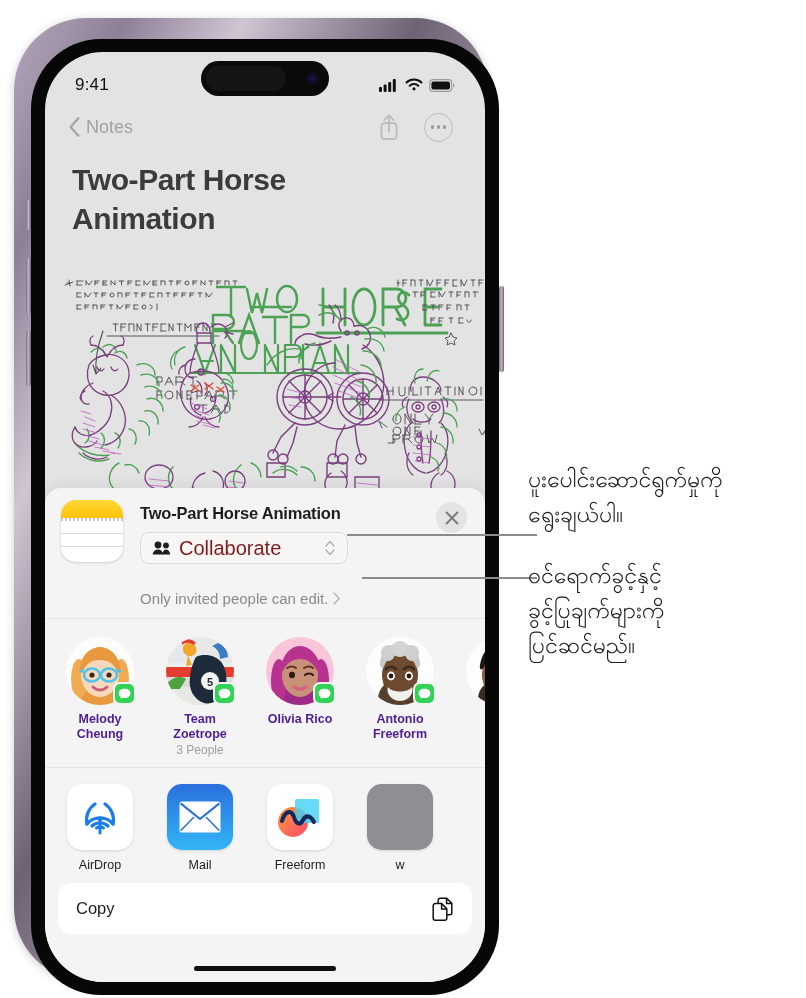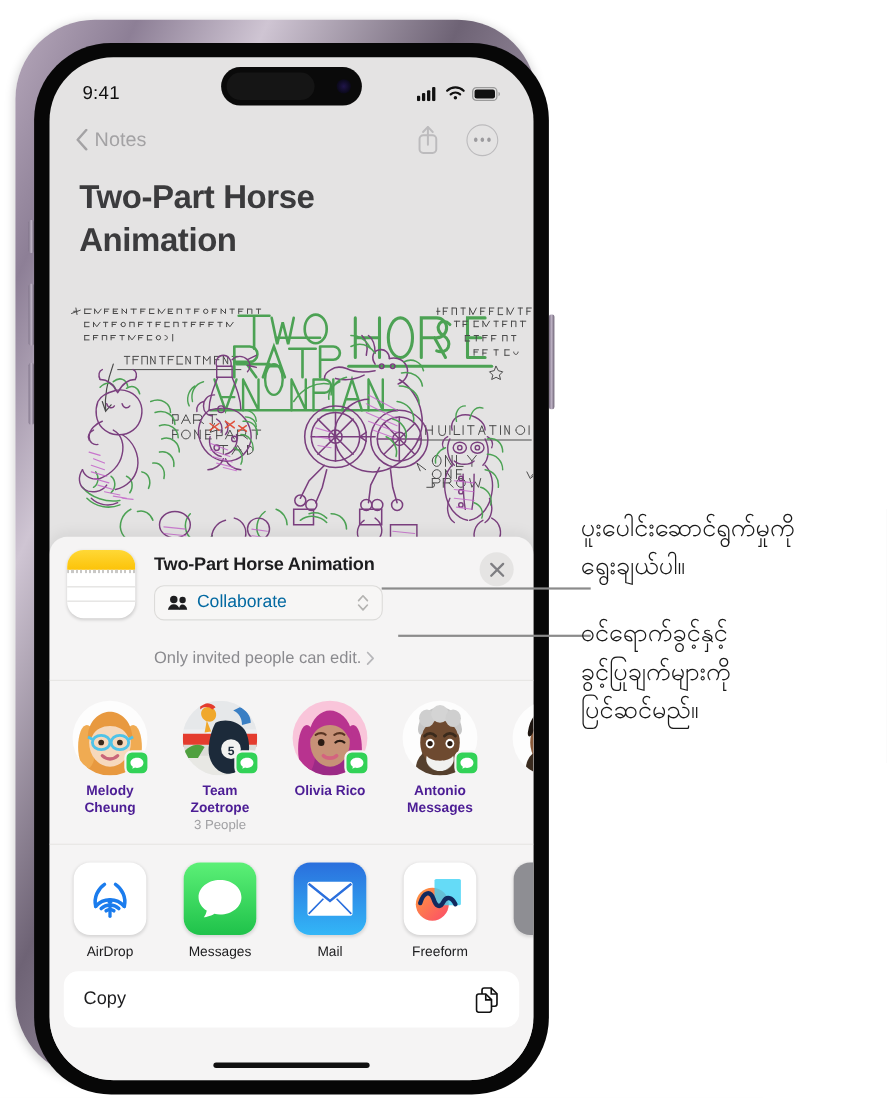--- a/index.html
+++ b/index.html
@@ -103,21 +103,21 @@
   .sheet-title {
     position: absolute; left: 95px; top: 16px;
     font-size: 16.5px; font-weight: bold; color: #1d1d1f; letter-spacing: -.2px;
   }
   .collab-pill {
     position: absolute; left: 95px; top: 44px;
     height: 32px; min-width: 208px; border-radius: 9px;
     border: 1px solid #dcdbd9; background: #f7f6f5;
     display: flex; align-items: center; padding: 0 11px; gap: 8px;
   }
-  .collab-label { font-size: 16px; color: #0369a1; }
+  .collab-label { font-size: 20px; color: #7f1d1d; }
   .updown { margin-left: auto; width: 12px; height: 18px; }
   .perm-text {
     position: absolute; left: 95px; top: 102px;
     font-size: 15px; color: #8a8a8e; display: flex; align-items: center; gap: 5px;
   }
   .close-btn {
     position: absolute; right: 18px; top: 14px; width: 31px; height: 31px;
     border-radius: 50%; background: #e5e4e3;
     display: flex; align-items: center; justify-content: center;
   }
@@ -588,21 +588,21 @@
                   <path d="M22 50c4 6 20 6 24 0 2 6-2 14-12 14s-14-8-12-14z" fill="#f1f1ef"></path>
                   <path d="M18 46c2 10 8 18 16 18s14-8 16-18c2 8 0 20-16 22-16-2-18-14-16-22z" fill="#55402e" opacity=".55"></path>
                 </svg>
               </div>
               <div class="badge-msg">
                 <svg width="13" height="12" viewBox="0 0 13 12">
                     <path d="M6.5.8C3.1.8.6 2.8.6 5.4c0 1.5.9 2.8 2.2 3.7-.1.9-.7 1.6-.7 1.6s1.7-.2 2.6-.9c.6.2 1.2.3 1.8.3 3.4 0 5.9-2 5.9-4.7S9.9.8 6.5.8z" fill="#fff"></path>
                   </svg>
               </div>
             </div>
-            <div class="contact-name">Antonio Messages</div>
+            <div class="contact-name">Antonio Freeform</div>
           </div>
 
           <div class="contact">
             <div class="avatar-wrap">
               <div class="avatar" style="background:#fdfdfd;">
                 <svg width="68" height="68" viewBox="0 0 68 68">
                   <ellipse cx="34" cy="62" rx="22" ry="20" fill="#3a2b1f"></ellipse>
                   <ellipse cx="34" cy="38" rx="18" ry="22" fill="#8a5a3a"></ellipse>
                   <path d="M14 28c2-14 11-22 20-22s18 8 20 22c1 5-2 6-4 2-3-7-9-11-16-11s-13 4-16 11c-2 4-5 3-4-2z" fill="#1d1510"></path>
                 </svg>
@@ -623,28 +623,20 @@
                 <path d="M13 30a11.5 11.5 0 0116 0" stroke="#1b7ced" stroke-width="3.2" fill="none" stroke-linecap="round"></path>
                 <path d="M17.5 32a6.5 6.5 0 017 0" stroke="#1b7ced" stroke-width="3.2" fill="none" stroke-linecap="round"></path>
                 <circle cx="21" cy="23" r="2.4" fill="#1b7ced"></circle>
                 <path d="M21 26v11" stroke="#1b7ced" stroke-width="3" stroke-linecap="round"></path>
                 <path d="M8 28c-2-8 2-16 8-20M34 28c2-8-2-16-8-20" stroke="#1b7ced" stroke-width="3.2" fill="none" stroke-linecap="round"></path>
               </svg>
             </div>
             <div class="app-label">AirDrop</div>
           </div>
 
-          <div class="app">
-            <div class="app-icon" style="background:linear-gradient(180deg,#5cf077,#1fc24a);">
-              <svg width="44" height="42" viewBox="0 0 44 42">
-                <path d="M22 4C11 4 2.5 11 2.5 19.6c0 5 2.9 9.4 7.4 12.2-.3 3.3-2.6 6.2-2.6 6.2s6.2-.9 9.6-3.3c1.6.4 3.3.6 5.1.6 11 0 19.5-7 19.5-15.7S33 4 22 4z" fill="#ffffff"></path>
-              </svg>
-            </div>
-            <div class="app-label">Messages</div>
-          </div>
 
           <div class="app">
             <div class="app-icon" style="background:linear-gradient(180deg,#2a6fdd,#33b6f7);">
               <svg width="44" height="34" viewBox="0 0 44 34">
                 <rect x="1.5" y="1.5" width="41" height="31" rx="2.6" fill="#ffffff"></rect>
                 <path d="M2.6 3.4L22 19 41.4 3.4" stroke="#2a6fdd" stroke-width="2.1" fill="none"></path>
                 <path d="M2.6 30.8L16 17M41.4 30.8L28 17" stroke="#2a6fdd" stroke-width="1.5" fill="none"></path>
               </svg>
             </div>
             <div class="app-label">Mail</div>

